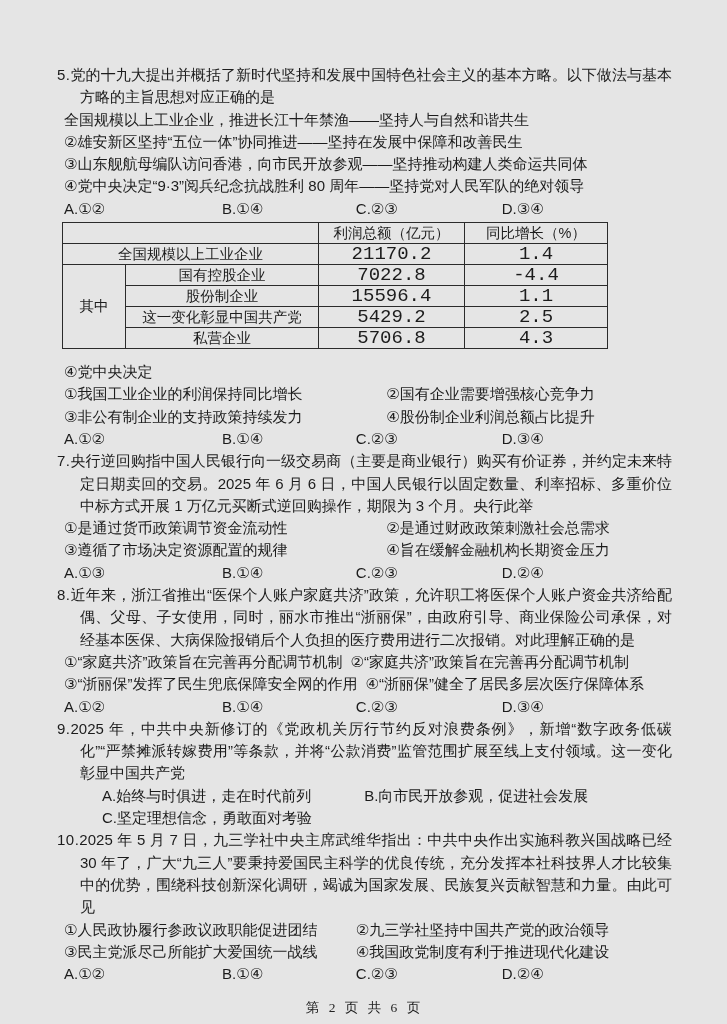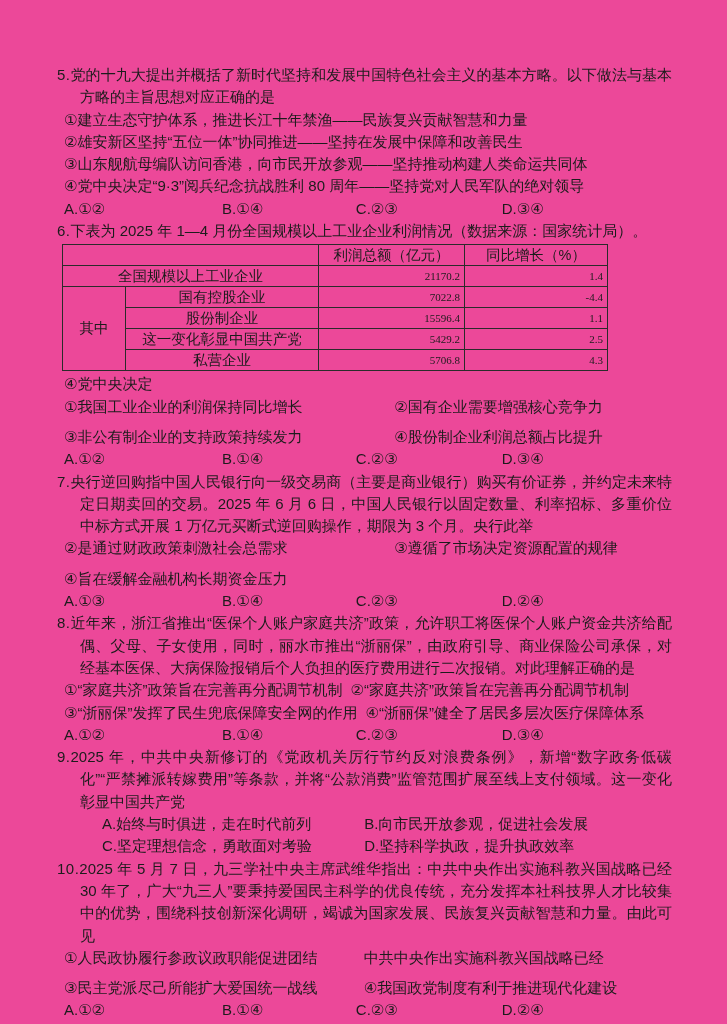--- a/index.html
+++ b/index.html
@@ -9,42 +9,41 @@
     height: 1024px;
     overflow: hidden;
     font-family: "Liberation Sans", "DejaVu Sans", sans-serif;
     color: #1c1c1c;
     position: relative;
   }
   .page {
     width: 727px;
     height: 1024px;
     padding: 64px 55px 0 57px;
-    background: #ec4899;
+    background: #e5e5e5;
   }
   .q {
     text-align: justify;
     font-size: 15px;
     line-height: 22.3px;
   }
   .stem-wrap {
     padding-left: 23px;
     text-indent: -23px;
     text-align: justify;
   }
   .q-num { letter-spacing: 0.5px; }
   .items-1col div,
   .lead-line {
     padding-left: 7px;
   }
   .items-2col {
     display: grid;
     grid-template-columns: 53% 47%;
     padding-left: 7px;
-    gap: 8px;
   }
   .items-2col.narrow {
     grid-template-columns: 48% 52%;
   }
   .items-wide div {
     padding-left: 7px;
     white-space: nowrap;
   }
   .items-wide span.second { margin-left: 8px; }
   .opts {
@@ -55,35 +54,34 @@
   .opts2 {
     display: grid;
     grid-template-columns: 46% 54%;
     padding-left: 7px;
     margin-left: 38px;
   }
   table.profit-table {
     border-collapse: collapse;
     table-layout: fixed;
     width: 545px;
-    margin: 2px 0 2px 5px;
+    margin: 2px 0 12px 5px;
     font-size: 14.5px;
   }
   table.profit-table td {
     border: 1px solid #2b2b2b;
     text-align: center;
     vertical-align: middle;
     padding: 0.5px 4px;
     line-height: 19px;
     height: 20px;
   }
   table.profit-table .num {
-    font-family: Liberation Serif, serif;
-    font-size: 11px;
-    text-align: right;
+    font-family: Liberation Mono, monospace;
+    font-size: 19px;
   }
   .col-side { width: 63px; }
   .col-name { width: 193px; }
   .col-profit { width: 146px; }
   .col-growth { width: 143px; }
   .footer {
     text-align: center;
     font-family: "Liberation Serif", "DejaVu Serif", serif;
     font-size: 13.5px;
     letter-spacing: 3px;
@@ -92,35 +90,34 @@
   }
 </style>
 </head>
 <body>
 
 <div class="page">
 
   <div class="q">
     <div class="stem-wrap"><span class="q-num">5.</span><span>党的十九大提出并概括了新时代坚持和发展中国特色社会主义的基本方略。以下做法与基本方略的主旨思想对应正确的是</span></div>
     <div class="items-1col">
-      <div>①建立生态守护体系，推进长江十年禁渔——民族复兴贡献智慧和力量</div>
+      <div>全国规模以上工业企业，推进长江十年禁渔——坚持人与自然和谐共生</div>
       <div>②雄安新区坚持“五位一体”协同推进——坚持在发展中保障和改善民生</div>
       <div>③山东舰航母编队访问香港，向市民开放参观——坚持推动构建人类命运共同体</div>
       <div>④党中央决定“9·3”阅兵纪念抗战胜利 80 周年——坚持党对人民军队的绝对领导</div>
     </div>
     <div class="opts">
       <span>A.①②</span>
       <span>B.①④</span>
       <span>C.②③</span>
       <span>D.③④</span>
     </div>
   </div>
 
   <div class="q">
-    <div class="stem-wrap"><span class="q-num">6.</span><span>下表为 2025 年 1—4 月份全国规模以上工业企业利润情况（数据来源：国家统计局）。</span></div>
 
     <table class="profit-table">
       <colgroup>
           <col class="col-side">
           <col class="col-name">
           <col class="col-profit">
           <col class="col-growth">
         </colgroup>
       <tbody>
           <tr>
@@ -168,20 +165,21 @@
       <span>A.①②</span>
       <span>B.①④</span>
       <span>C.②③</span>
       <span>D.③④</span>
     </div>
   </div>
 
   <div class="q">
     <div class="stem-wrap"><span class="q-num">7.</span><span>央行逆回购指中国人民银行向一级交易商（主要是商业银行）购买有价证券，并约定未来特定日期卖回的交易。2025 年 6 月 6 日，中国人民银行以固定数量、利率招标、多重价位中标方式开展 1 万亿元买断式逆回购操作，期限为 3 个月。央行此举</span></div>
     <div class="items-2col">
+      <span>①是通过货币政策调节资金流动性</span>
       <span>②是通过财政政策刺激社会总需求</span>
       <span>③遵循了市场决定资源配置的规律</span>
       <span>④旨在缓解金融机构长期资金压力</span>
     </div>
     <div class="opts">
       <span>A.①③</span>
       <span>B.①④</span>
       <span>C.②③</span>
       <span>D.②④</span>
     </div>
@@ -200,29 +198,28 @@
       <span>D.③④</span>
     </div>
   </div>
 
   <div class="q">
     <div class="stem-wrap"><span class="q-num">9.</span><span>2025 年，中共中央新修订的《党政机关厉行节约反对浪费条例》，新增“数字政务低碳化”“严禁摊派转嫁费用”等条款，并将“公款消费”监管范围扩展至线上支付领域。这一变化彰显中国共产党</span></div>
     <div class="opts2">
       <span>A.始终与时俱进，走在时代前列</span>
       <span>B.向市民开放参观，促进社会发展</span>
       <span>C.坚定理想信念，勇敢面对考验</span>
-      <span>D.坚持科学执政，提升执政效率</span>
     </div>
   </div>
 
   <div class="q">
     <div class="stem-wrap"><span class="q-num">10.</span><span>2025 年 5 月 7 日，九三学社中央主席武维华指出：中共中央作出实施科教兴国战略已经 30 年了，广大“九三人”要秉持爱国民主科学的优良传统，充分发挥本社科技界人才比较集中的优势，围绕科技创新深化调研，竭诚为国家发展、民族复兴贡献智慧和力量。由此可见</span></div>
     <div class="items-2col narrow">
       <span>①人民政协履行参政议政职能促进团结</span>
-      <span>中共中央作出实施科教兴国战略已经</span>
+      <span>②九三学社坚持中国共产党的政治领导</span>
       <span>③民主党派尽己所能扩大爱国统一战线</span>
       <span>④我国政党制度有利于推进现代化建设</span>
     </div>
     <div class="opts">
       <span>A.①②</span>
       <span>B.①④</span>
       <span>C.②③</span>
       <span>D.②④</span>
     </div>
   </div>

